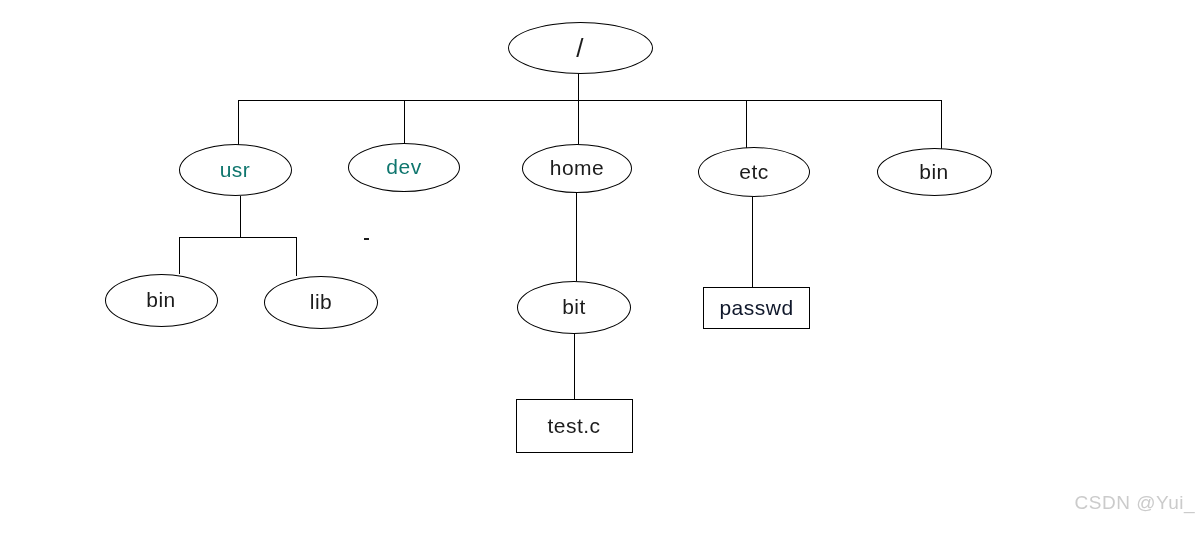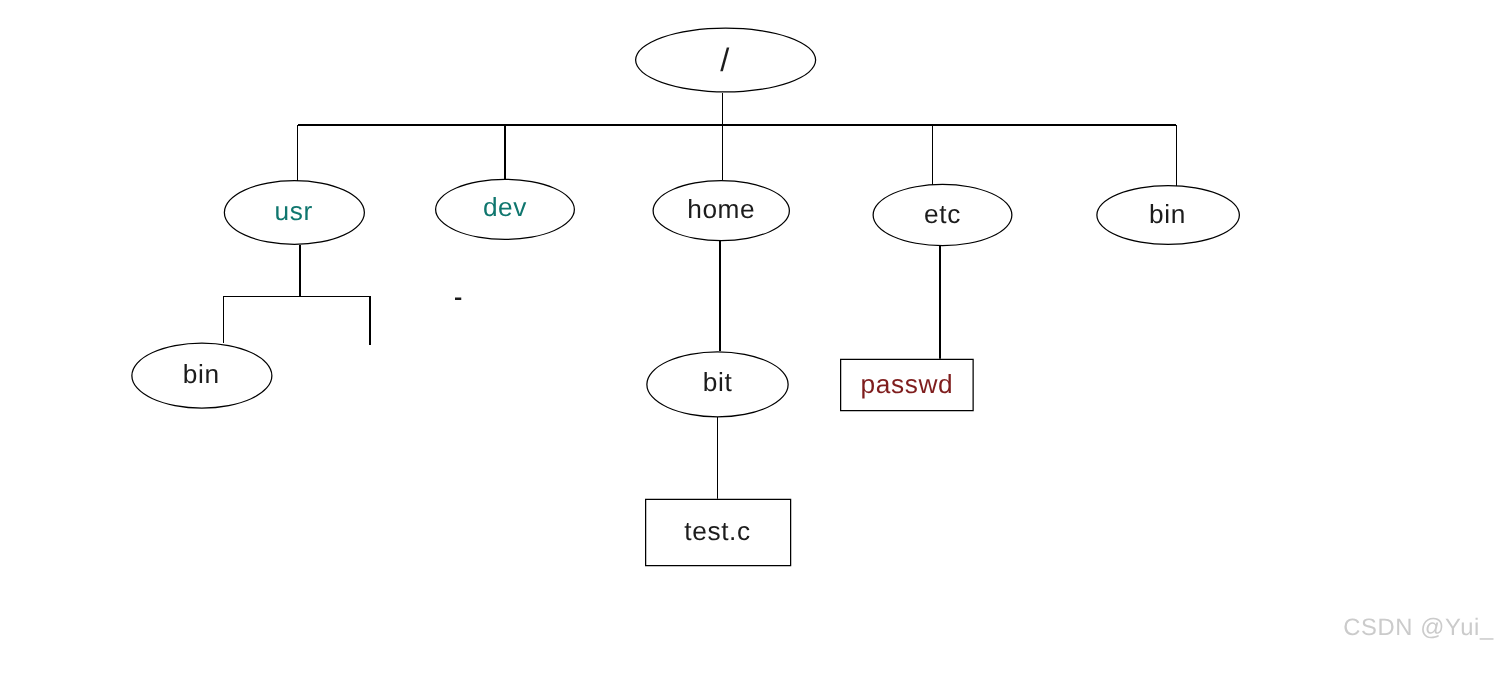--- a/index.html
+++ b/index.html
@@ -101,25 +101,28 @@
       </div>
       <div class="node ellipse" style="left: 522px; top: 143.5px; width: 110px; height: 49px; color: rgb(28, 28, 28);">
         <span>home</span>
       </div>
       <div class="node ellipse" style="left: 876.5px; top: 148px; width: 115px; height: 48px; color: rgb(28, 28, 28);">
         <span>bin</span>
       </div>
       <div class="node ellipse" style="left: 104.5px; top: 273.5px; width: 113px; height: 53px; color: rgb(28, 28, 28);">
         <span>bin</span>
       </div>
+      <div class="node ellipse" style="left: 264px; top: 275.5px; width: 114px; height: 53px; color: rgb(28, 28, 28);">
+        <span>lib</span>
+      </div>
       <div class="node ellipse" style="left: 517px; top: 280.5px; width: 114px; height: 53px; color: rgb(28, 28, 28);">
         <span>bit</span>
       </div>
       <div class="node rect" style="left: 515.5px; top: 399px; width: 117px; height: 54px; color: rgb(28, 28, 28);">
         <span>test.c</span>
       </div>
-      <div class="node rect" style="left: 672px; top: 287px; width: 107px; height: 42px; color: #7f1d1d; text-align: center;">
+      <div class="node rect" style="left: 703px; top: 287px; width: 107px; height: 42px; color: #0f172a; text-align: center;">
         <span>passwd</span>
       </div>
       <div class="stray-mark" style="left: 364px; top: 238px;"></div>
     </div>
   <div class="watermark" style="color: rgb(203, 203, 203);">CSDN @Yui_</div>
 </div>
 
 </body></html>

